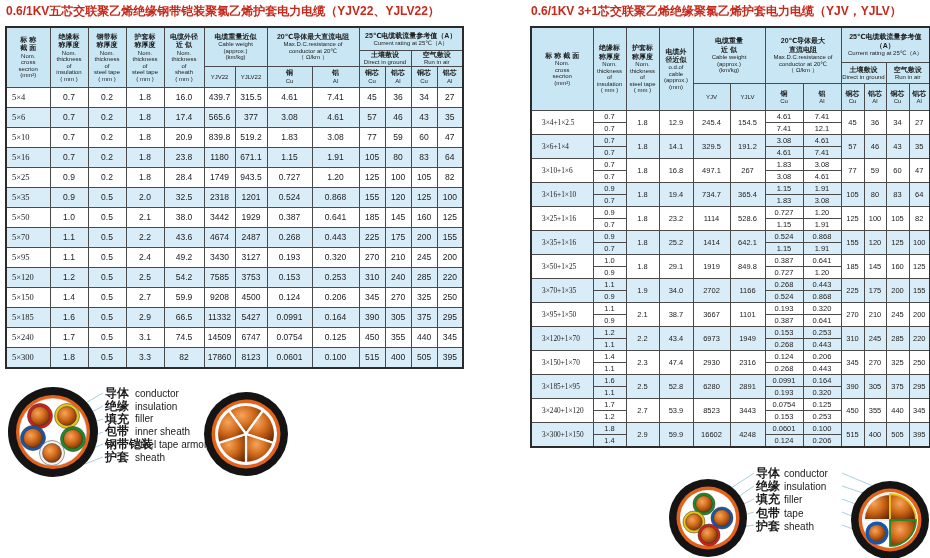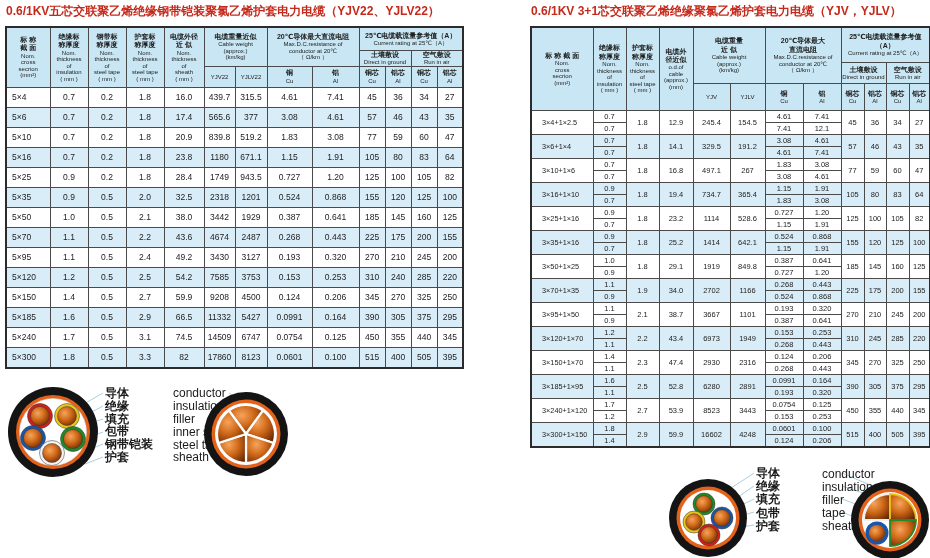--- a/index.html
+++ b/index.html
@@ -26,27 +26,27 @@
   .hen{font-size:6px;white-space:pre-line;line-height:1.08;transform-origin:center;}
   .lt tbody td{height:19px;font-size:8.5px;line-height:1;}
   .rt tbody td{height:11px;font-size:7.5px;line-height:1;}
   .lt thead tr:nth-child(1) th{height:22px;}
   .lt thead tr:nth-child(2) th{height:14px;}
   .lt thead tr:nth-child(3) th{height:20px;}
   .rt thead tr:nth-child(1) th{height:34px;}
   .rt thead tr:nth-child(2) th{height:20px;}
   .rt thead tr:nth-child(3) th{height:26px;}
   tbody tr.alt td{background:var(--row-alt,#d9edf8);}
-  tbody td.size{text-align:left;padding-left:5px;}
+  tbody td.size{text-align:left;padding-left:5px;font-family:Liberation Serif, serif;}
   .rt tbody td.size{padding-left:10px;font-size:7.3px;}
   .dlabel{display:flex;align-items:center;height:12.8px;white-space:nowrap;}
   .rd .dlabel{height:13.2px;}
   .lzh{display:inline-block;width:30px;font-size:12px;font-weight:bold;color:#1b1b1b;}
   .rd .lzh{width:28px;}
-  .len{font-size:12px;color:#1b1b1b;margin-left:38px;}
+  .len{font-size:10px;color:#1b1b1b;}
 </style>
 </head>
 <body>
 
 <svg width="0" height="0" style="position:absolute">
   <defs>
     <radialGradient id="cg" cx="38%" cy="36%" r="78%">
       <stop offset="0" stop-color="#f5a55c"></stop>
       <stop offset="0.45" stop-color="#d06a1a"></stop>
       <stop offset="0.82" stop-color="#8a3a0a"></stop>

